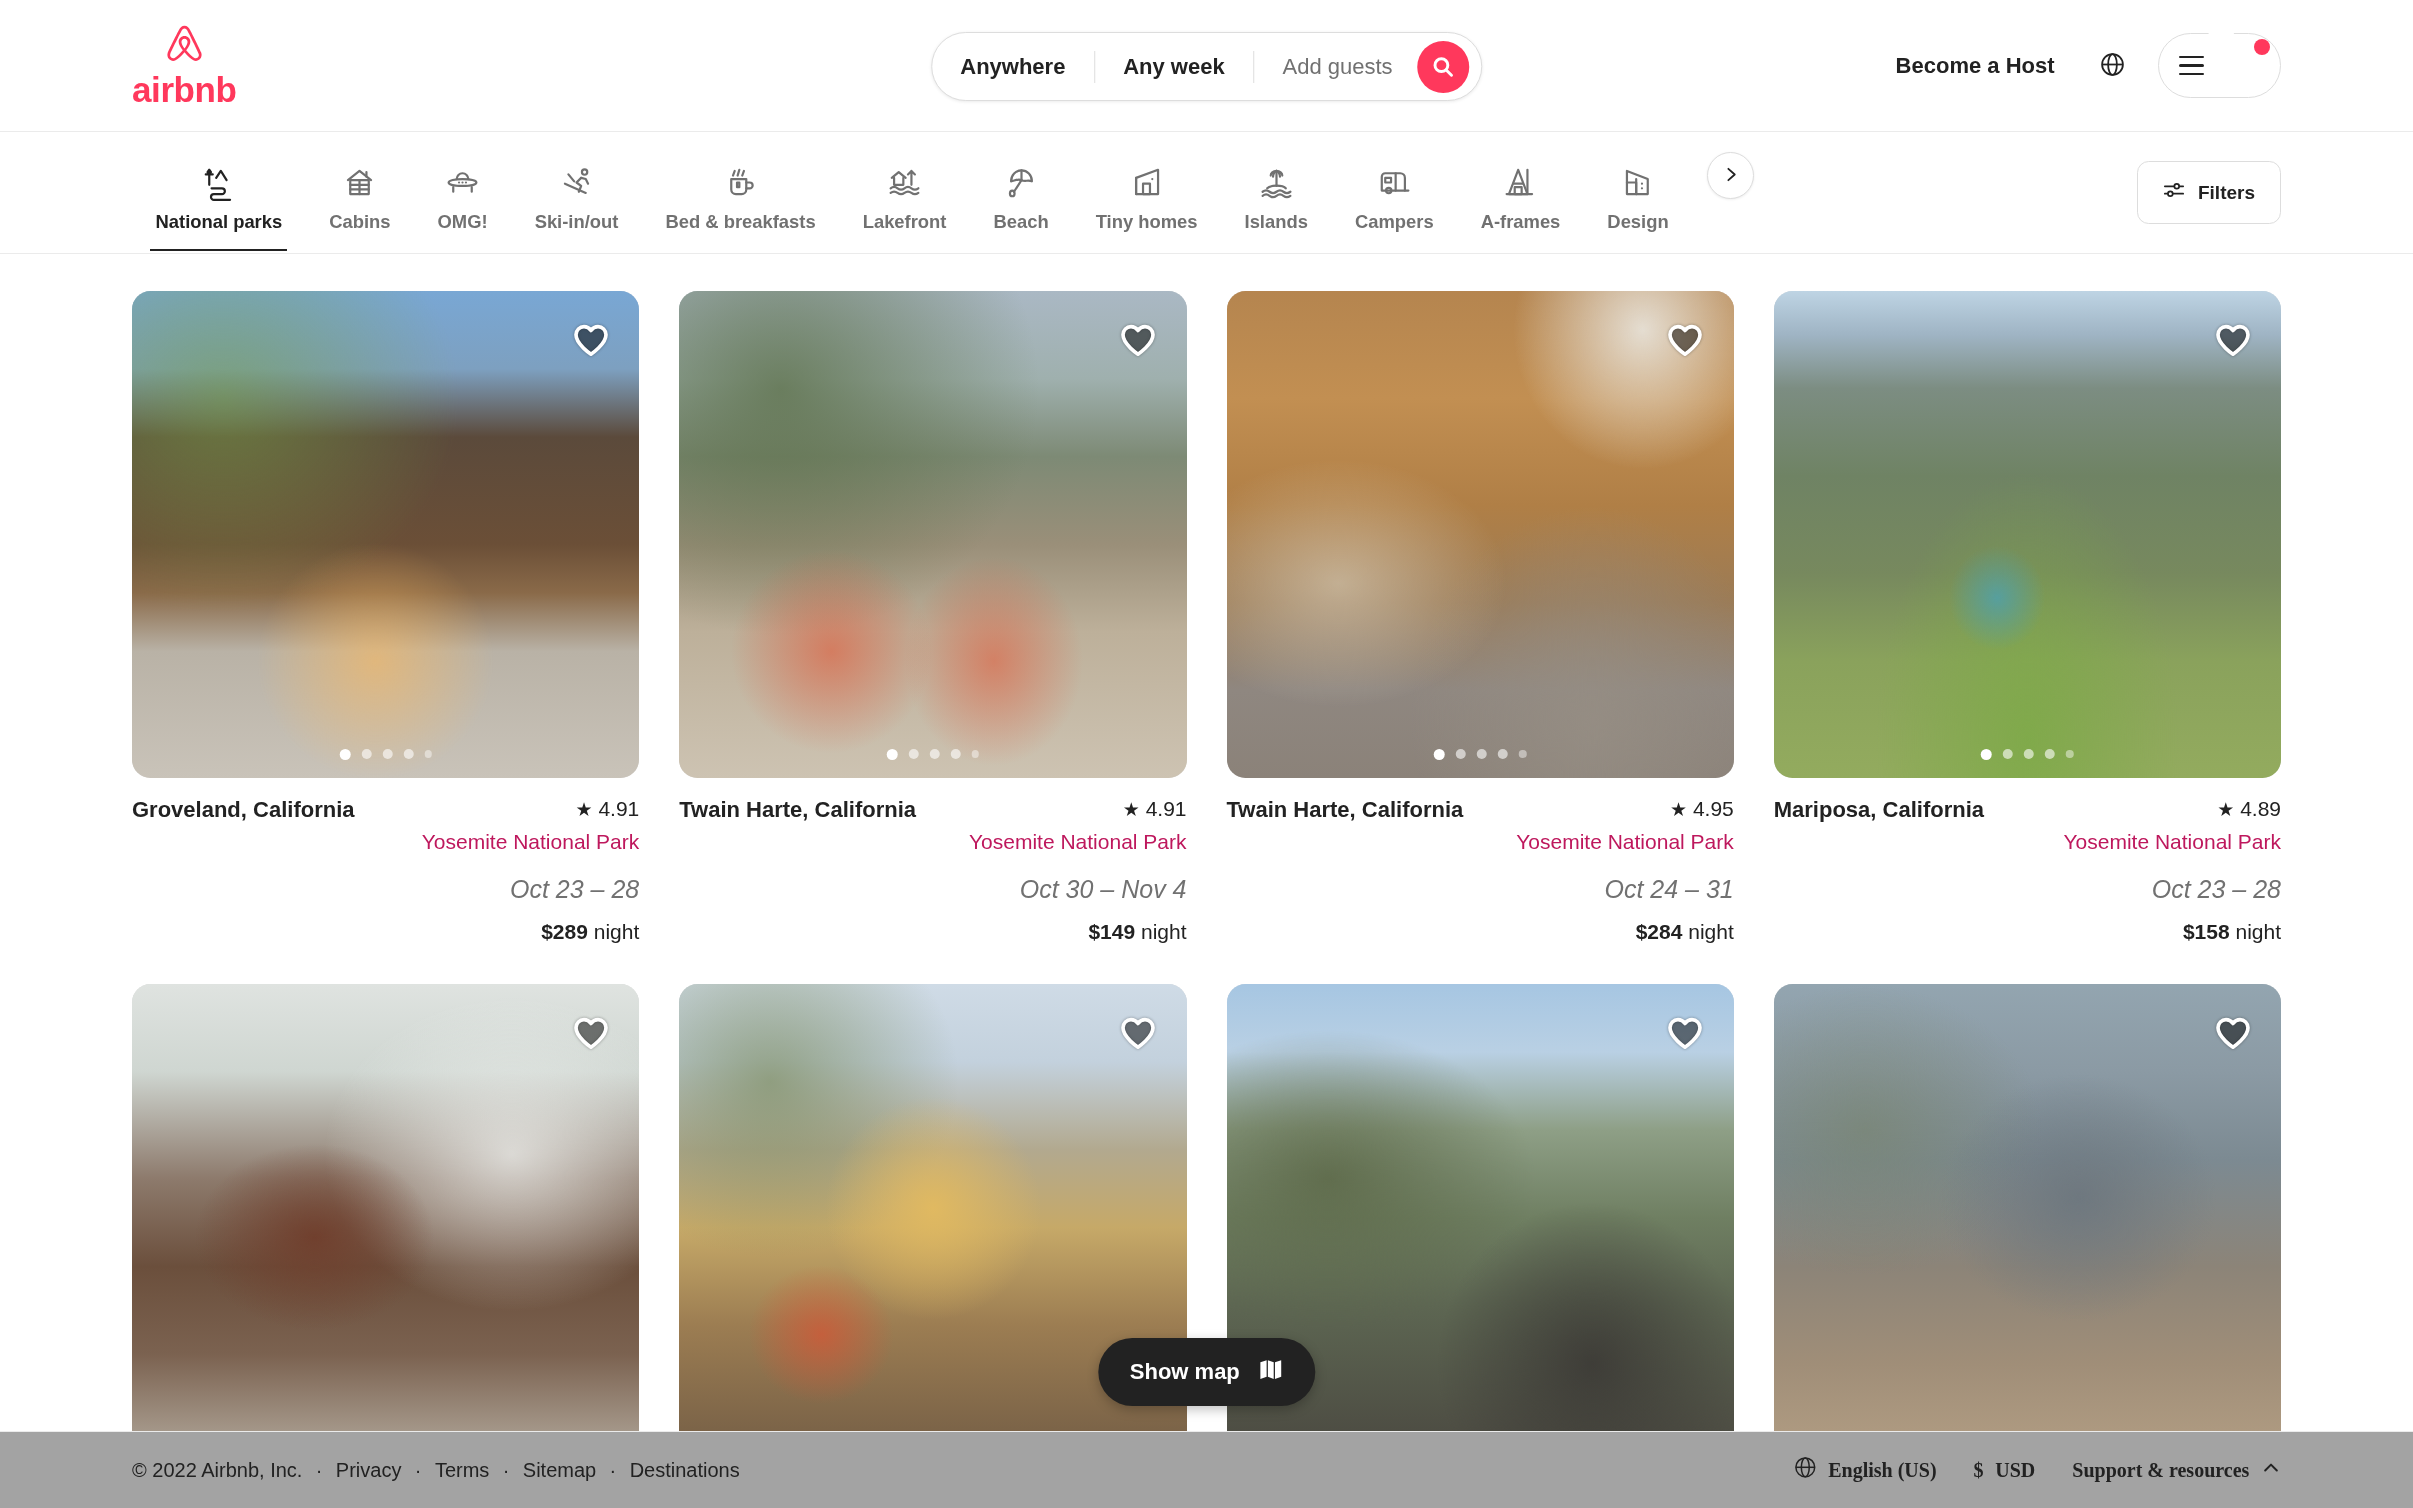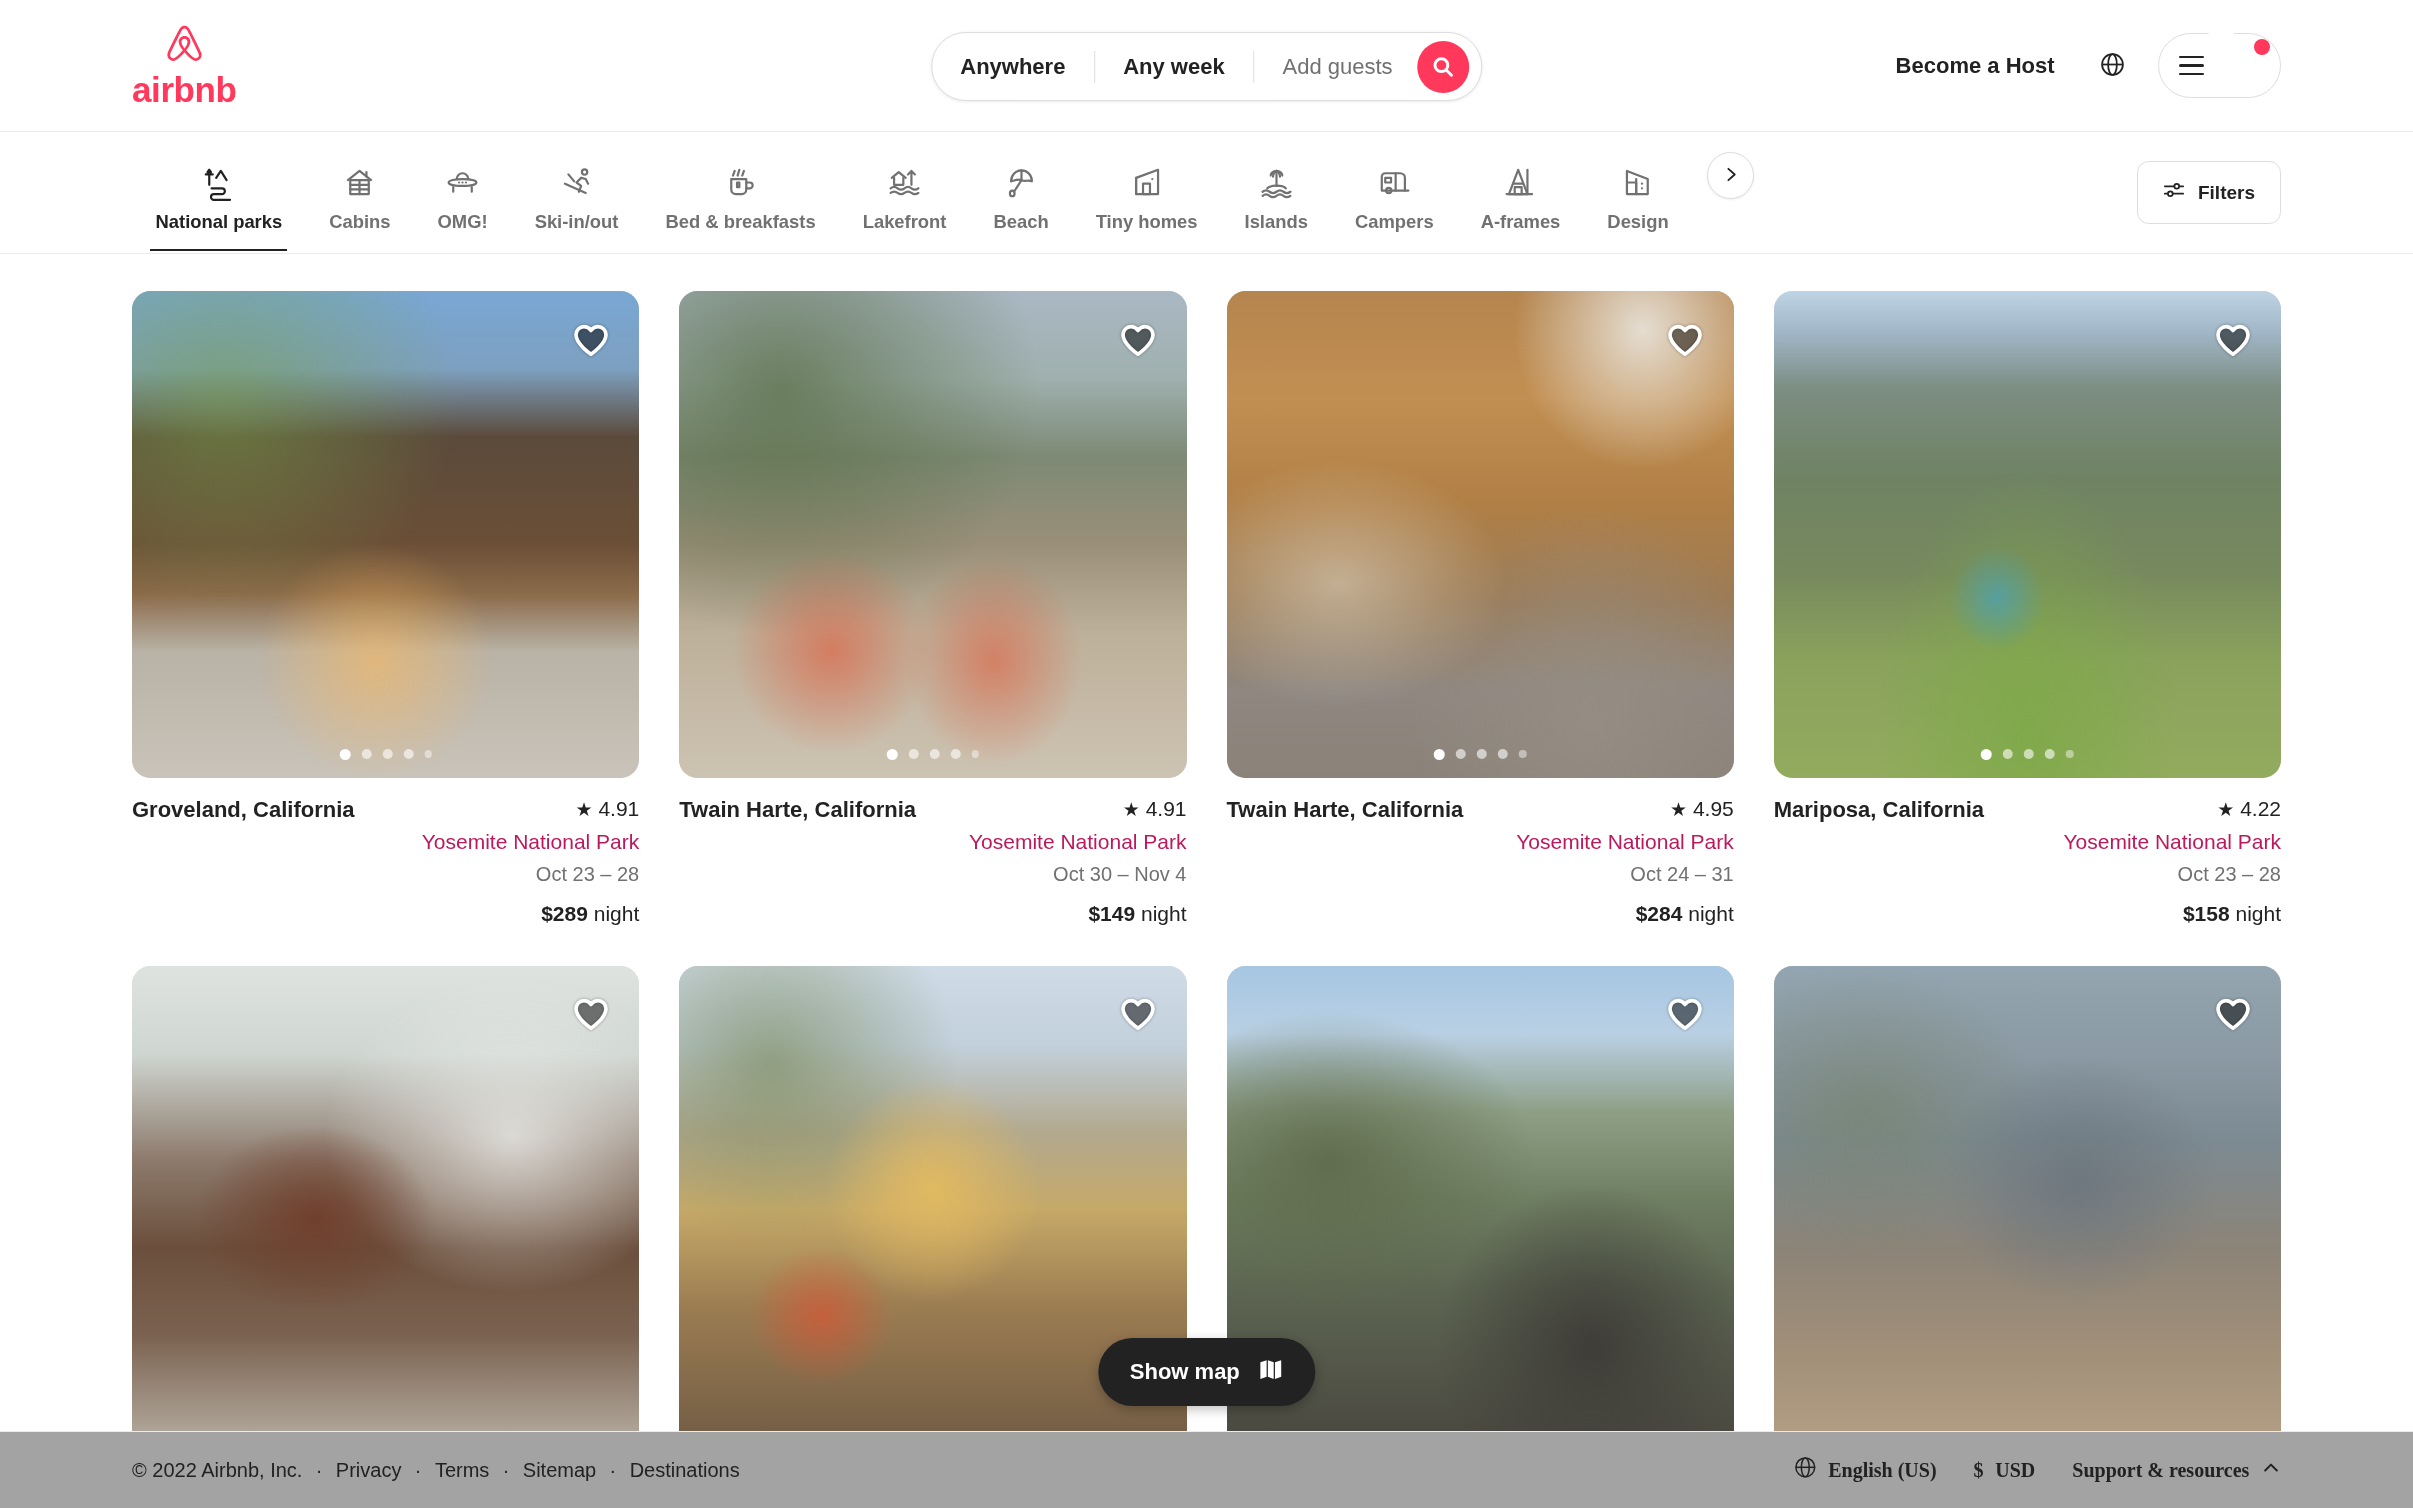--- a/index.html
+++ b/index.html
@@ -169,21 +169,21 @@
   .dots i{ display:block;width:10px;height:10px;border-radius:50%;background:rgba(255,255,255,.6); }
   .dots i.on{ background:#fff; width:11px;height:11px; }
   .dots i.sm{ width:7.5px;height:7.5px;background:rgba(255,255,255,.45); }
 
   .card-body{ padding-top:18.4px; }
   .row1{ display:flex; align-items:flex-start; justify-content:space-between; gap:13.4px; }
   .title{ font-size:22px; font-weight:600; color:#222; line-height:1.25; }
   .rating{ display:flex;align-items:center;gap:5.9px;font-size:21px;color:#222;white-space:nowrap;padding-top:0.8px; }
   .rating .star{ font-size:19px; line-height:1; }
   .sub{ font-size:21px;color:#be185d;margin-top:4.2px;line-height:1.3; }
-  .dates{ font-size:20px;color:#717171;margin-top:6px;line-height:1.3; }
+  .dates{ font-size:25px;color:#717171;margin-top:18px;line-height:1.3;font-style:italic; }
   .price{ font-size:21px;color:#222;margin-top:14.2px; }
   .price b{ font-weight:700; }
 
   
   .showmap{
     position:fixed;
     left:50%; transform:translateX(-50%);
     bottom:102px;
     background:#222222; color:#fff;
     border-radius:34px;
@@ -580,21 +580,21 @@
             <i></i>
             <i></i>
             <i class="sm"></i>
         </div>
       </div>
       <div class="card-body">
         <div class="row1">
           <div class="title">Mariposa, California</div>
           <div class="rating">
             <span class="star">★</span>
-            <span>4.22</span>
+            <span>4.89</span>
           </div>
         </div>
         <div class="sub">Yosemite National Park</div>
         <div class="dates">Oct 23 – 28</div>
         <div class="price">
           <b>$158</b>
           <span>night</span>
         </div>
       </div>
     </div>

